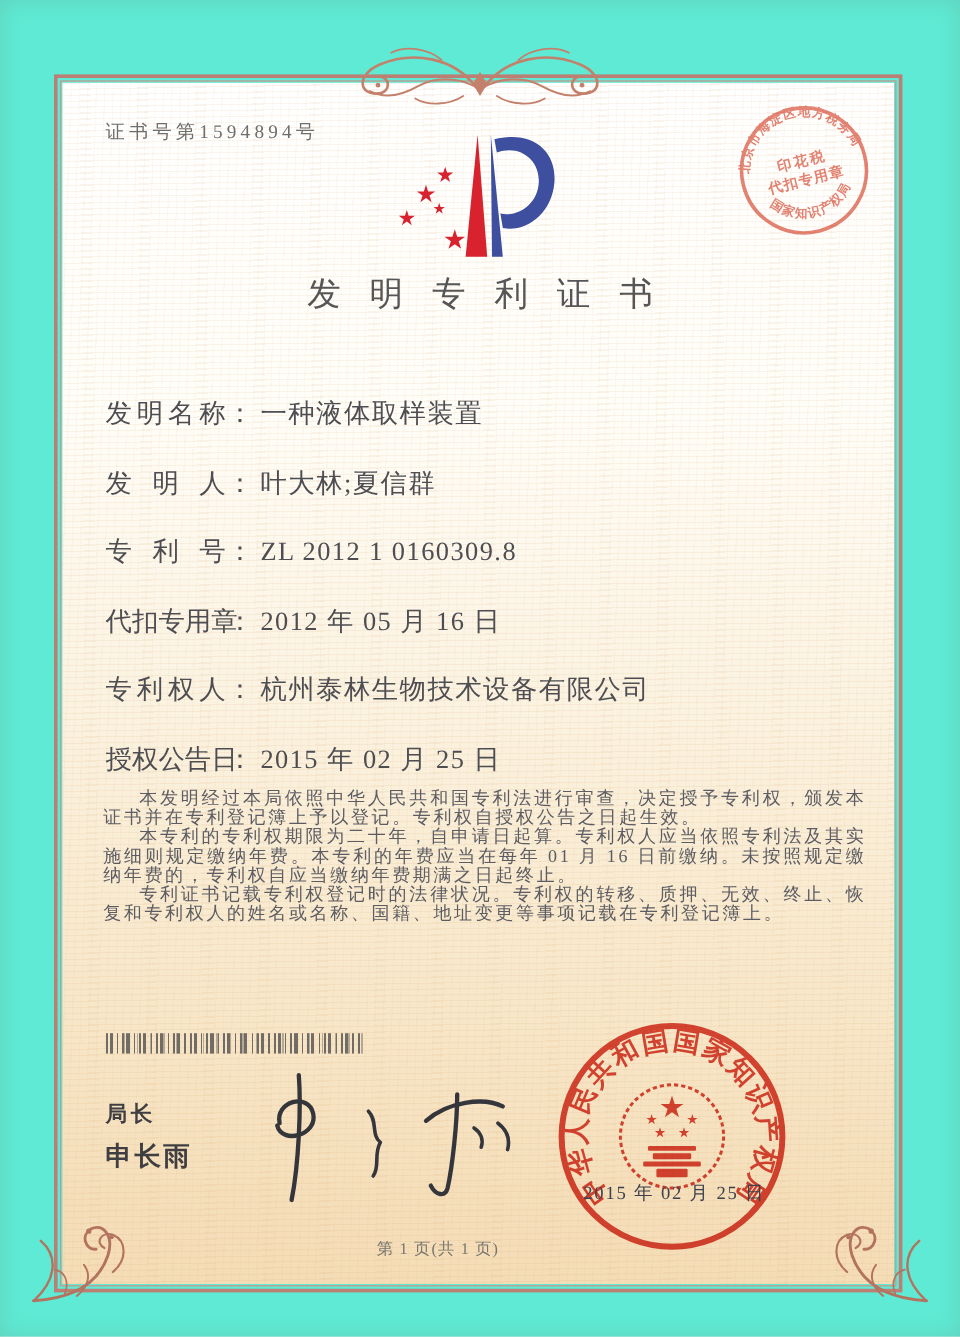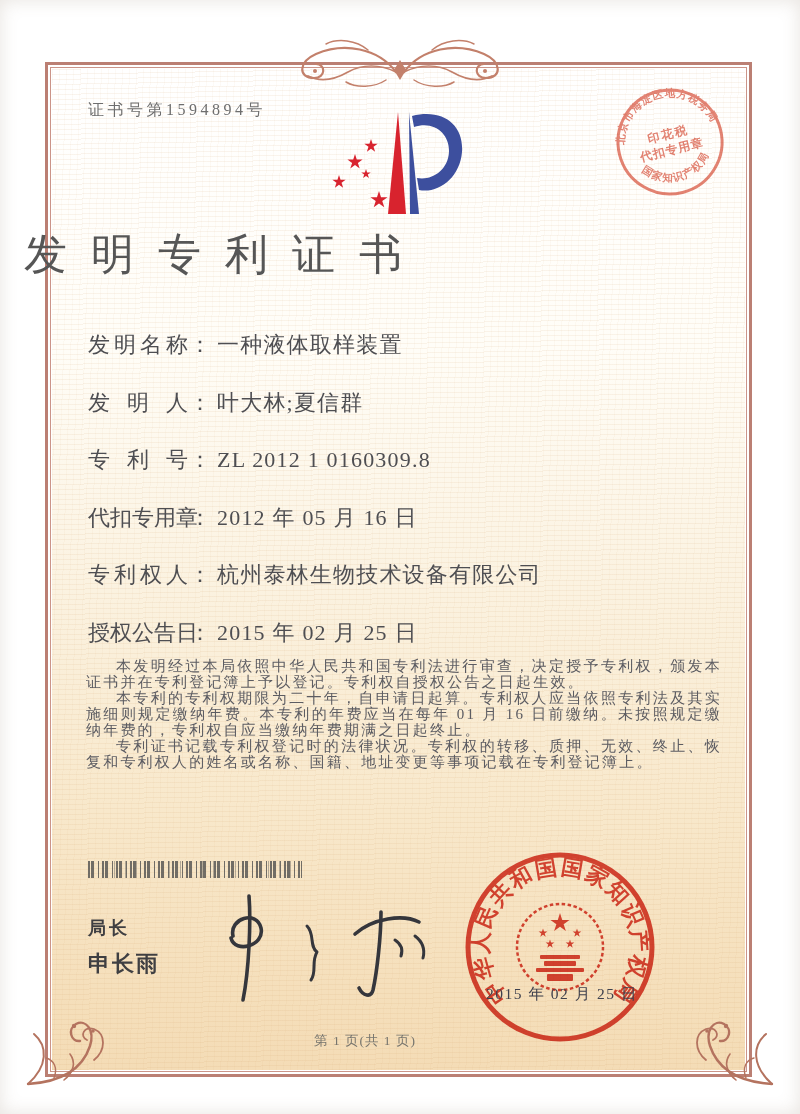--- a/index.html
+++ b/index.html
@@ -4,21 +4,21 @@
 <style>
   html,body{margin:0;padding:0;}
   body{
     width:800px;height:1114px;
     background:#edebe6;
     font-family:"Liberation Serif","DejaVu Serif",serif;
     position:relative;overflow:hidden;
   }
   .page{
     position:absolute;inset:0;
-    background:#ffffff;
+    background:#5eead4;
     box-shadow:inset 0 0 18px rgba(120,100,80,.18);
   }
   
   .frame{
     position:absolute;left:45px;top:62px;width:707px;height:1015px;
     border:3px solid #bb7f73;
     box-sizing:border-box;
   }
   .frame::before{
     content:'';position:absolute;inset:2px;border:1px solid #cb9488;
@@ -33,21 +33,21 @@
   }
   .orn{position:absolute;pointer-events:none;}
   
   .cert-no{
     position:absolute;left:88px;top:100px;
     font-size:16px;color:#6e6e6e;letter-spacing:3.5px;
   }
   .logo{position:absolute;left:322px;top:110px;}
   .title{
     position:absolute;left:0;top:226px;width:800px;
-    text-align:left;font-size:43px;color:#565656;
+    text-align:center;font-size:28px;color:#565656;
     letter-spacing:24px;text-indent:24px;font-weight:500;
   }
   .fields{position:absolute;left:88px;top:330px;width:640px;}
   .frow{height:57.5px;font-size:22px;color:#4e4e52;white-space:nowrap;}
   .frow .lab{
     display:inline-block;width:100px;text-align:justify;text-align-last:justify;
     vertical-align:top;
   }
   .frow .colon{display:inline-block;margin:0 6px 0 1px;}
   .frow .val{letter-spacing:1.2px;}

